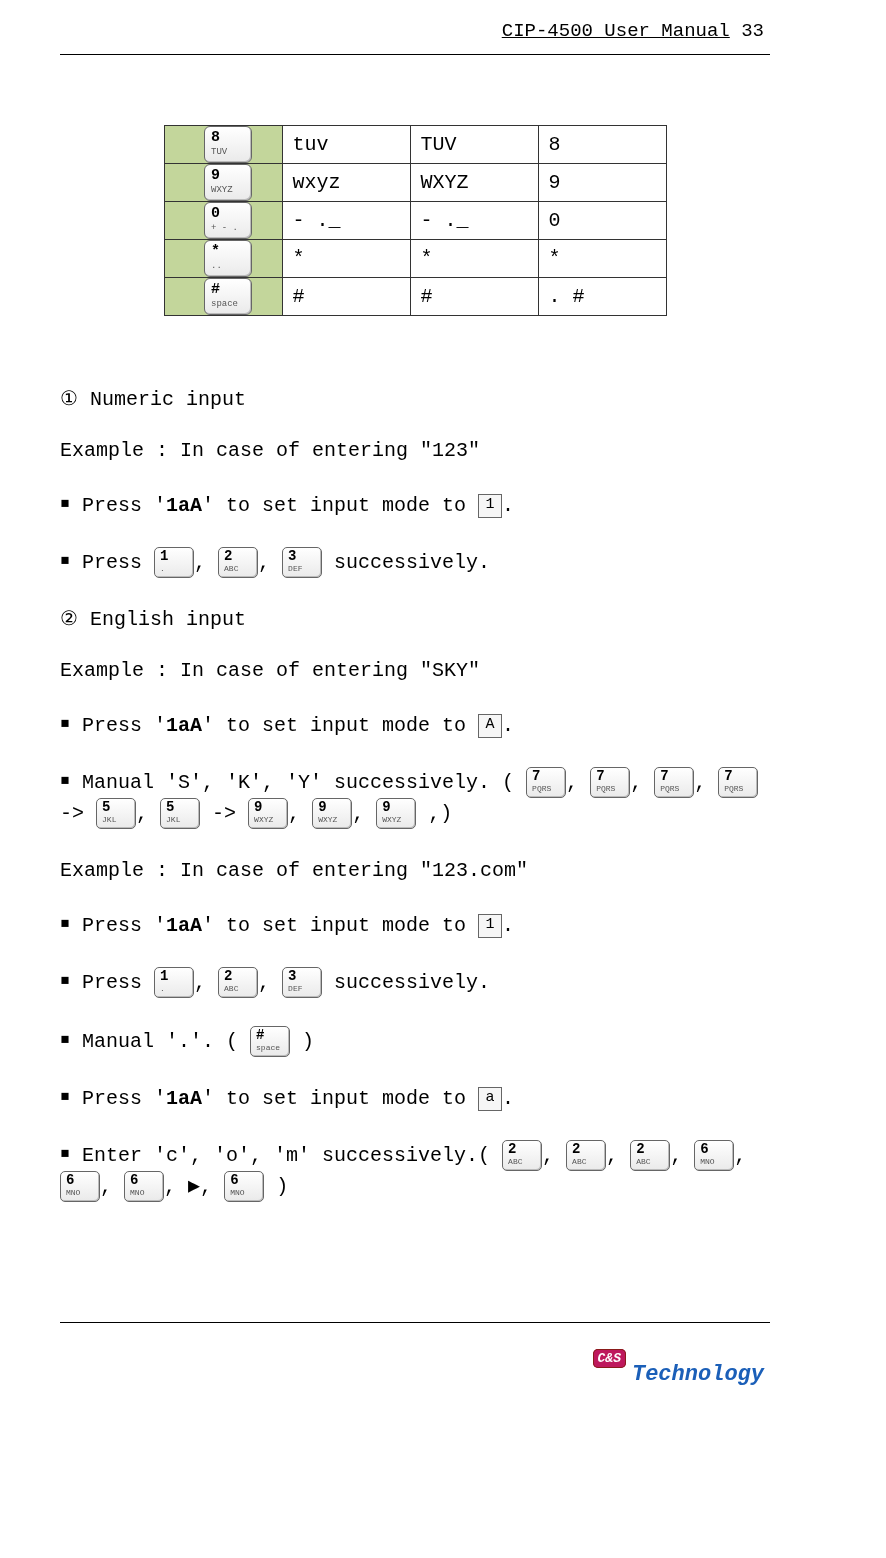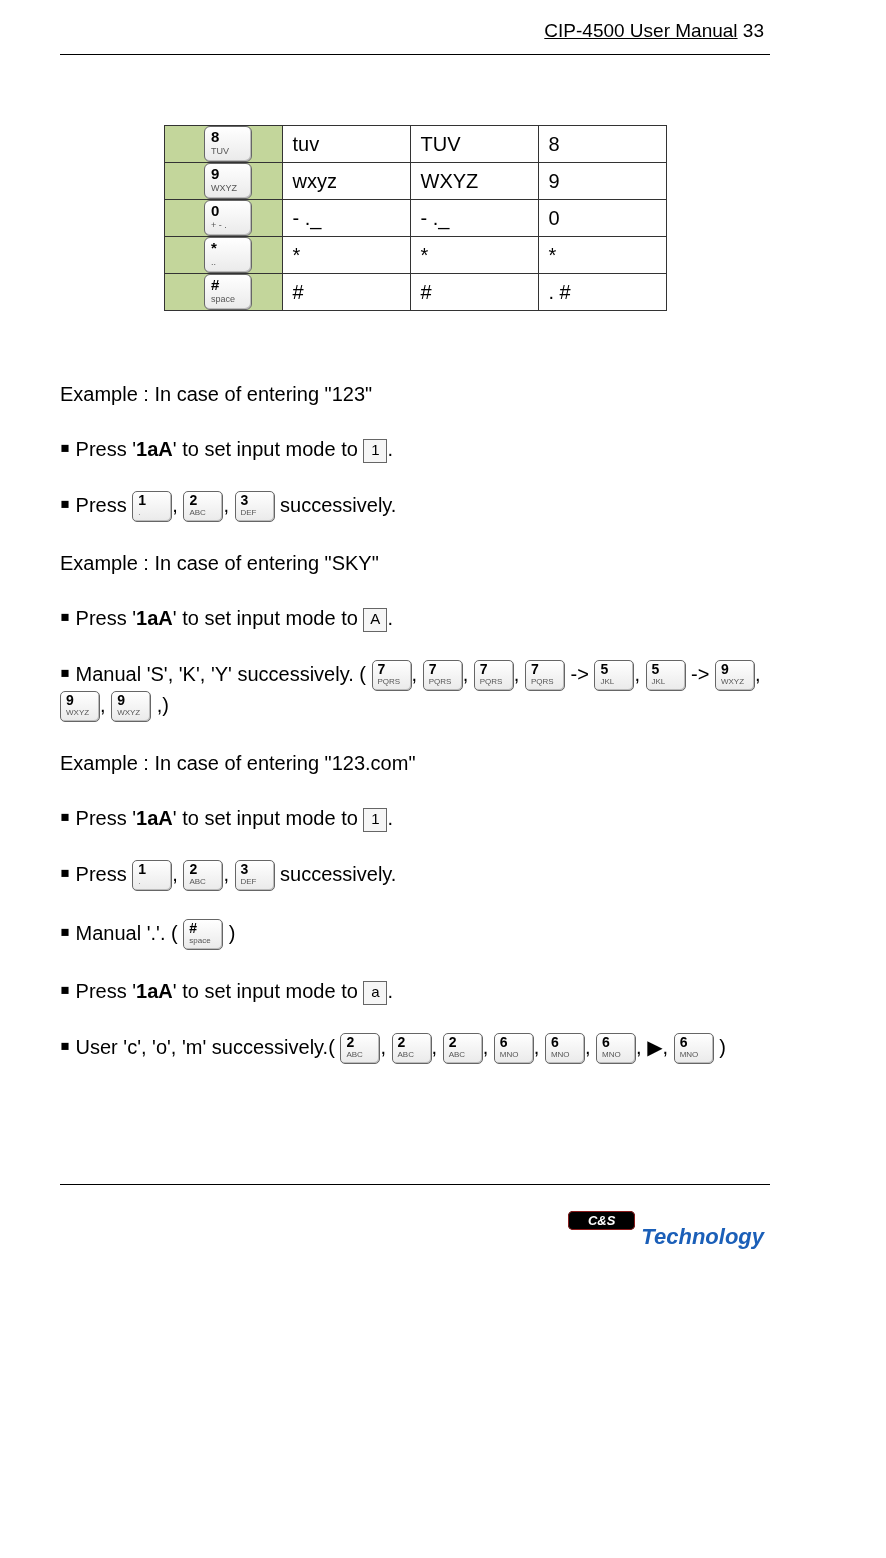--- a/index.html
+++ b/index.html
@@ -8,20 +8,21 @@
     font-family: Arial, "Helvetica Neue", sans-serif;
     background: #fff;
     color: #000;
     width: 886px;
   }
   .page {
     width: 810px;
     box-sizing: border-box;
     padding: 20px 40px 20px 60px;
     position: relative;
+    font-family: Liberation Mono, monospace;
   }
   .header-line {
     border-top: 1px solid #000;
     margin-top: 8px;
   }
   .header-text {
     text-align: right;
     font-size: 19px;
     padding-bottom: 4px;
     padding-right: 6px;
@@ -106,25 +107,25 @@
     text-align:right;
     margin-top: 6px;
     padding-right: 6px;
   }
   .logo {
     display:inline-flex;
     align-items:center;
     gap:6px;
   }
   .logo-badge {
-    background:#000000;
+    background:#be185d;
     color:#fff;
     font-weight:bold;
     font-size:13px;
-    padding:2px 20px;
+    padding:2px 5px;
     border-radius:5px;
     font-style:italic;
     box-shadow: 0 0 0 1px #8a1a1a inset;
   }
   .logo-text {
     font-style:italic;
     font-weight:bold;
     font-size:22px;
     color:#1b5fb8;
     margin-top:33px;
@@ -182,33 +183,39 @@
         <td class="col-key">
           <span class="key-box"><span class="big">#</span><span class="sub">space</span></span>
         </td>
         <td class="col-a">#</td>
         <td class="col-b">#</td>
         <td class="col-c">.  #</td>
       </tr>
     </tbody>
       </table>
 
+    <div class="heading">
+      <span class="circ">①</span><span> Numeric input</span>
+    </div>
     <div class="para">Example : In case of entering "123"</div>
     <div class="para">
       <span>￭ Press '</span><b>1aA</b><span>' to set input mode to  </span>
       <span class="mode-box">1</span><span>.</span>
     </div>
     <div class="para">
       <span>￭ Press  </span>
       <span class="key-inline"><span class="big">1</span><span class="sub">.</span></span><span>,</span>
       <span class="key-inline"><span class="big">2</span><span class="sub">ABC</span></span><span>,</span>
       <span class="key-inline"><span class="big">3</span><span class="sub">DEF</span></span>
       <span>  successively.</span>
     </div>
 
+    <div class="heading">
+      <span class="circ">②</span><span> English input</span>
+    </div>
     <div class="para">Example : In case of entering "SKY"</div>
     <div class="para">
       <span>￭ Press '</span><b>1aA</b><span>' to set input mode to  </span>
       <span class="mode-box">A</span><span>.</span>
     </div>
     <div class="para">
       <span>￭ Manual 'S', 'K', 'Y' successively.    (</span>
       <span class="key-inline"><span class="big">7</span><span class="sub">PQRS</span></span><span>,</span>
       <span class="key-inline"><span class="big">7</span><span class="sub">PQRS</span></span><span>,</span>
       <span class="key-inline"><span class="big">7</span><span class="sub">PQRS</span></span><span>,</span>
@@ -238,21 +245,21 @@
     <div class="para">
       <span>￭ Manual '.'. (</span>
       <span class="key-inline"><span class="big">#</span><span class="sub">space</span></span>
       <span>)</span>
     </div>
     <div class="para">
       <span>￭ Press '</span><b>1aA</b><span>' to set input mode to  </span>
       <span class="mode-box">a</span><span>.</span>
     </div>
     <div class="para">
-      <span>￭ User 'c', 'o', 'm' successively.(  </span>
+      <span>￭ Enter 'c', 'o', 'm' successively.(  </span>
       <span class="key-inline"><span class="big">2</span><span class="sub">ABC</span></span><span>,</span>
       <span class="key-inline"><span class="big">2</span><span class="sub">ABC</span></span><span>,</span>
       <span class="key-inline"><span class="big">2</span><span class="sub">ABC</span></span><span>,</span>
       <span class="key-inline"><span class="big">6</span><span class="sub">MNO</span></span><span>,</span>
       <span class="key-inline"><span class="big">6</span><span class="sub">MNO</span></span><span>,</span>
       <span class="key-inline"><span class="big">6</span><span class="sub">MNO</span></span><span>,</span>
       <span>▶</span><span>,</span>
       <span class="key-inline"><span class="big">6</span><span class="sub">MNO</span></span>
       <span>)</span>
     </div>

